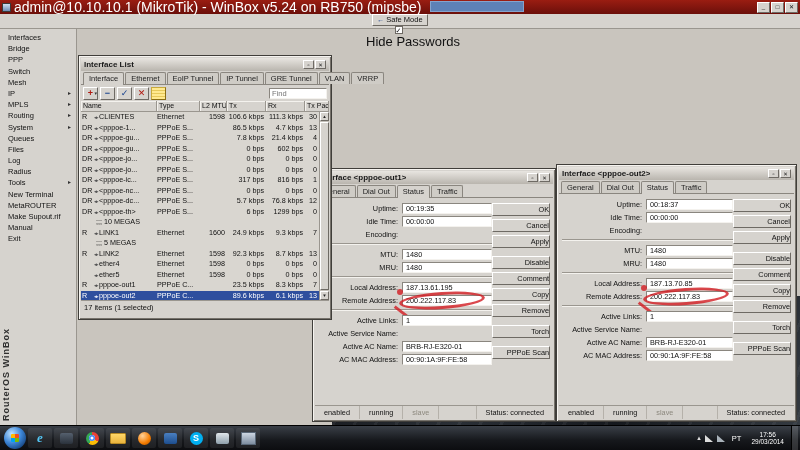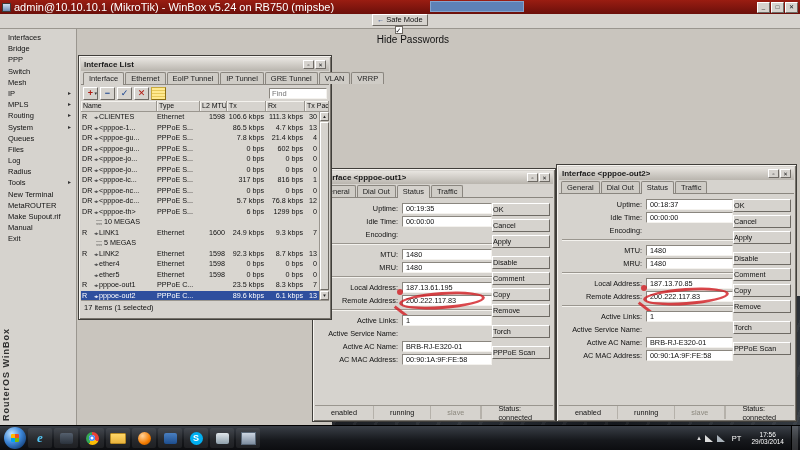--- a/index.html
+++ b/index.html
@@ -2,38 +2,38 @@
 <html><head>
 <meta charset="utf-8">
 <style>
   * { margin:0; padding:0; box-sizing:border-box; }
   body { font-family:"Liberation Sans","DejaVu Sans",sans-serif; background:#222; }
   #screen { position:relative; width:800px; height:450px; overflow:hidden; background:#2e3237; }
 
   
   #winbox { position:absolute; left:0; top:0; width:800px; height:425px; background:#cdc9c2; }
   #titlebar { position:relative; height:14px; background:linear-gradient(#9a1d12,#6b0f0a); color:#fff;
-    display:flex; align-items:center; padding:0 2px; font-size:11px; z-index:10; }
+    display:flex; align-items:center; padding:0 2px; font-size:14px; z-index:10; }
   .appicon { width:9px; height:9px; background:linear-gradient(#cfe0f2,#6e8cb4); border:1px solid #3a3a3a; margin-right:3px; }
   .ttext { white-space:nowrap; overflow:hidden; }
   .redact { position:absolute; left:430px; top:1px; width:94px; height:11px; background:#5d81b6; border:1px solid #86a3cc; }
   .wctrls { margin-left:auto; display:flex; gap:1px; }
   .wbtn { width:13px; height:11px; background:#d6d3ce; border:1px solid; border-color:#fff #6e6a64 #6e6a64 #fff;
     font-size:6px; line-height:9px; text-align:center; color:#111; }
   .g-min::before { content:"_"; } .g-max::before { content:"□"; } .g-close::before { content:"✕"; }
 
   #mtoolbar { height:15px; background:#d6d3ce; border-bottom:1px solid #9a968f; display:flex; align-items:center;
     padding:0 4px; position:relative; z-index:9;flex-direction:column; }
   .btn { background:#d6d3ce; border:1px solid; border-color:#fff #6e6a64 #6e6a64 #fff; font-size:7.5px; color:#111; }
   .safe { height:12px; line-height:10px; padding:0 4px; display:flex; align-items:center; gap:2px; }
   .smicon::before { content:"←"; color:#1a3f8f; font-size:7px; }
   .spacer { flex:1; }
   .cb { width:8px; height:8px; background:#fff; border:1px solid #6e6a64; font-size:7px; line-height:7px; text-align:center; color:#111; margin-right:3px; }
   .cb.checked::before { content:"✓"; }
-  .cblabel { font-size:10px; color:#111; margin-right:6px;margin-left:32px; }
+  .cblabel { font-size:13px; color:#111; margin-right:6px;margin-left:32px; }
 
   #sidebar { position:absolute; left:0; top:29px; width:77px; bottom:0; background:#d6d3ce; border-right:1px solid #9a968f; padding-top:3px; z-index:2; }
   .sb-item { height:11.2px; line-height:11.2px; font-size:7.5px; padding:0 5px 0 8px; color:#111; display:flex; align-items:center; }
   .sb-label { white-space:nowrap; }
   .sb-arrow { margin-left:auto; font-size:6px; color:#333; }
   #brand { position:absolute; left:1px; bottom:4px; width:11px; height:145px; writing-mode:vertical-rl; transform:rotate(180deg);
     font-size:9px; font-weight:600; letter-spacing:1px; color:#2f2f2f; z-index:3; }
 
   #mdi { position:absolute; left:77px; top:29px; right:0; bottom:0; background:#c9c5be; z-index:0; }
   #patch { position:absolute; left:332px; top:296px; width:468px; height:129px; z-index:1;
@@ -96,25 +96,25 @@
   #dlg1 { left:312px; top:168px; width:244px; height:254px; z-index:3; }
   #dlg2 { left:556px; top:164px; width:241px; height:258px; z-index:5; }
   .dbody { display:flex; padding:5px 3px 0 3px; }
   .dfields { flex:1; }
   .frow { display:flex; align-items:center; height:11px; margin-bottom:2px; font-size:7.3px; color:#111; }
   .flabel { width:84px; text-align:right; padding-right:4px; white-space:nowrap; }
   .fval { flex:1; height:11px; line-height:9.5px; white-space:nowrap; overflow:visible; }
   .fbox { background:#fff; border:1px solid; border-color:#8a867f #f4f2ee #f4f2ee #8a867f; padding:0 3px; position:relative; }
   .fsep { height:2px; margin:3px 0 4px 0; border-top:1px solid #9a968f; border-bottom:1px solid #f4f2ee; }
   .dbtns { width:58px; display:flex; flex-direction:column; }
-  .dbtn { height:13px; line-height:11px; text-align:left; margin-bottom:3px; font-size:7.3px; }
+  .dbtn { height:13px; line-height:11px; text-align:right; margin-bottom:3px; font-size:7.3px; }
   .dbtn.gap { margin-top:5px; }
   .dfoot { position:absolute; left:2px; right:2px; bottom:2px; height:14px; border-top:1px solid #9a968f;
     display:flex; align-items:center; font-size:7.3px; color:#111; background:#d6d3ce; }
-  .fc { padding:0 16px; border-right:1px solid #b5b1aa; height:100%; display:flex; align-items:center; }
+  .fc { padding:0 9px; border-right:1px solid #b5b1aa; height:100%; display:flex; align-items:center; }
   .fc.dim { color:#8d897f; }
   .fc.right { margin-left:auto; border-right:none; border-left:1px solid #b5b1aa; }
 
   
   .scrib { position:absolute; left:-6px; top:-7px; width:100px; height:25px; pointer-events:none; }
   .scrib i { position:absolute; border:3px solid rgba(210,28,34,0.8); border-radius:50%; }
   .scrib i:first-child { left:2px; top:3px; right:12px; bottom:5px; transform:rotate(-4deg); }
   .scrib i:last-child  { left:8px; top:6px; right:4px; bottom:1px; transform:rotate(3deg); }
   .scrib b { position:absolute; left:-4px; bottom:1px; width:16px; height:3px; background:rgba(210,28,34,0.8); transform:rotate(38deg); }
 

